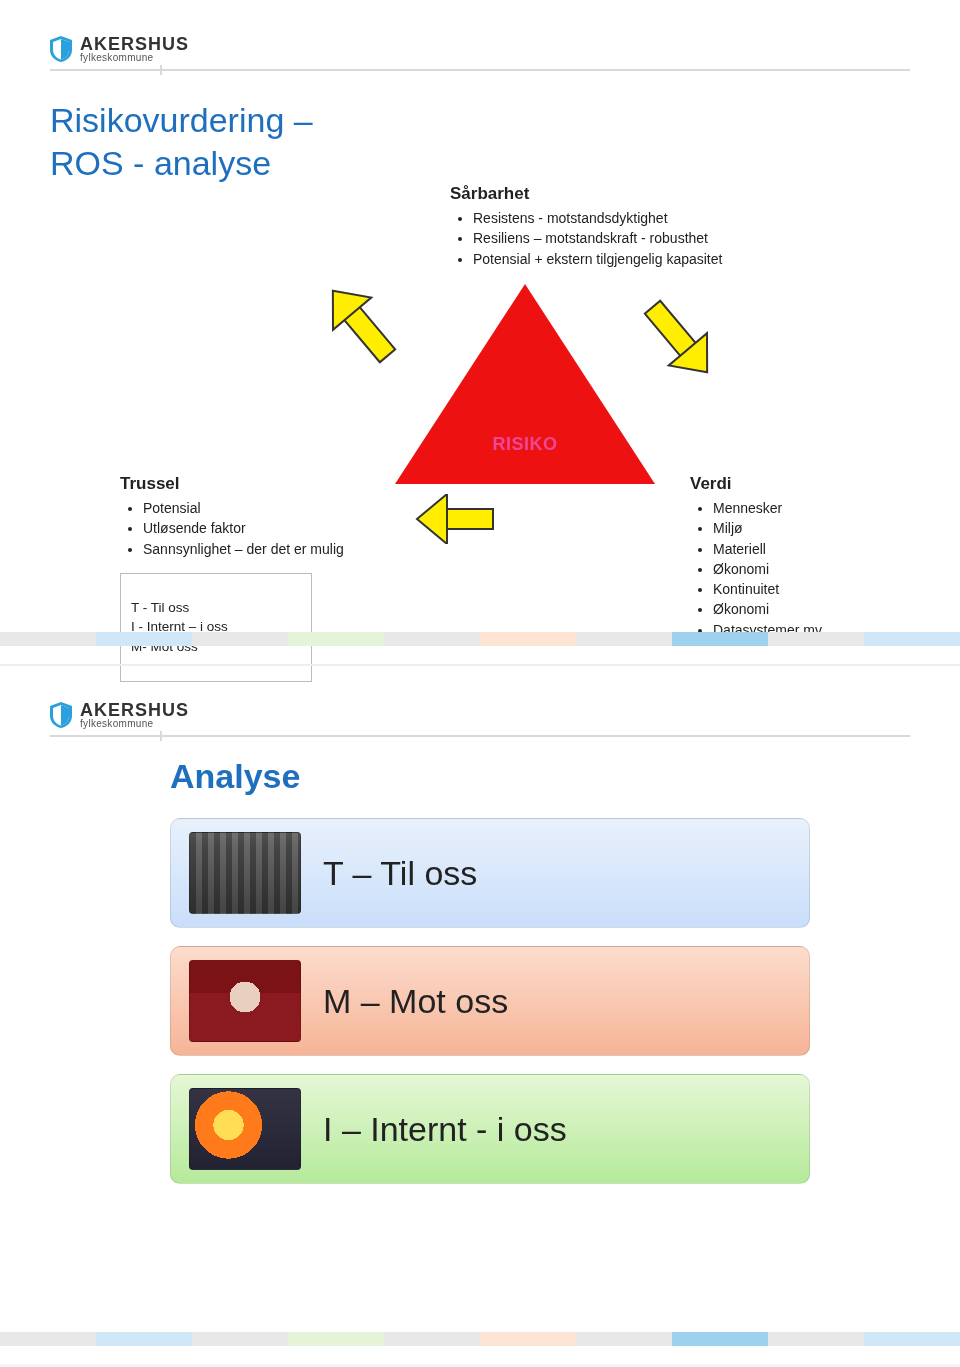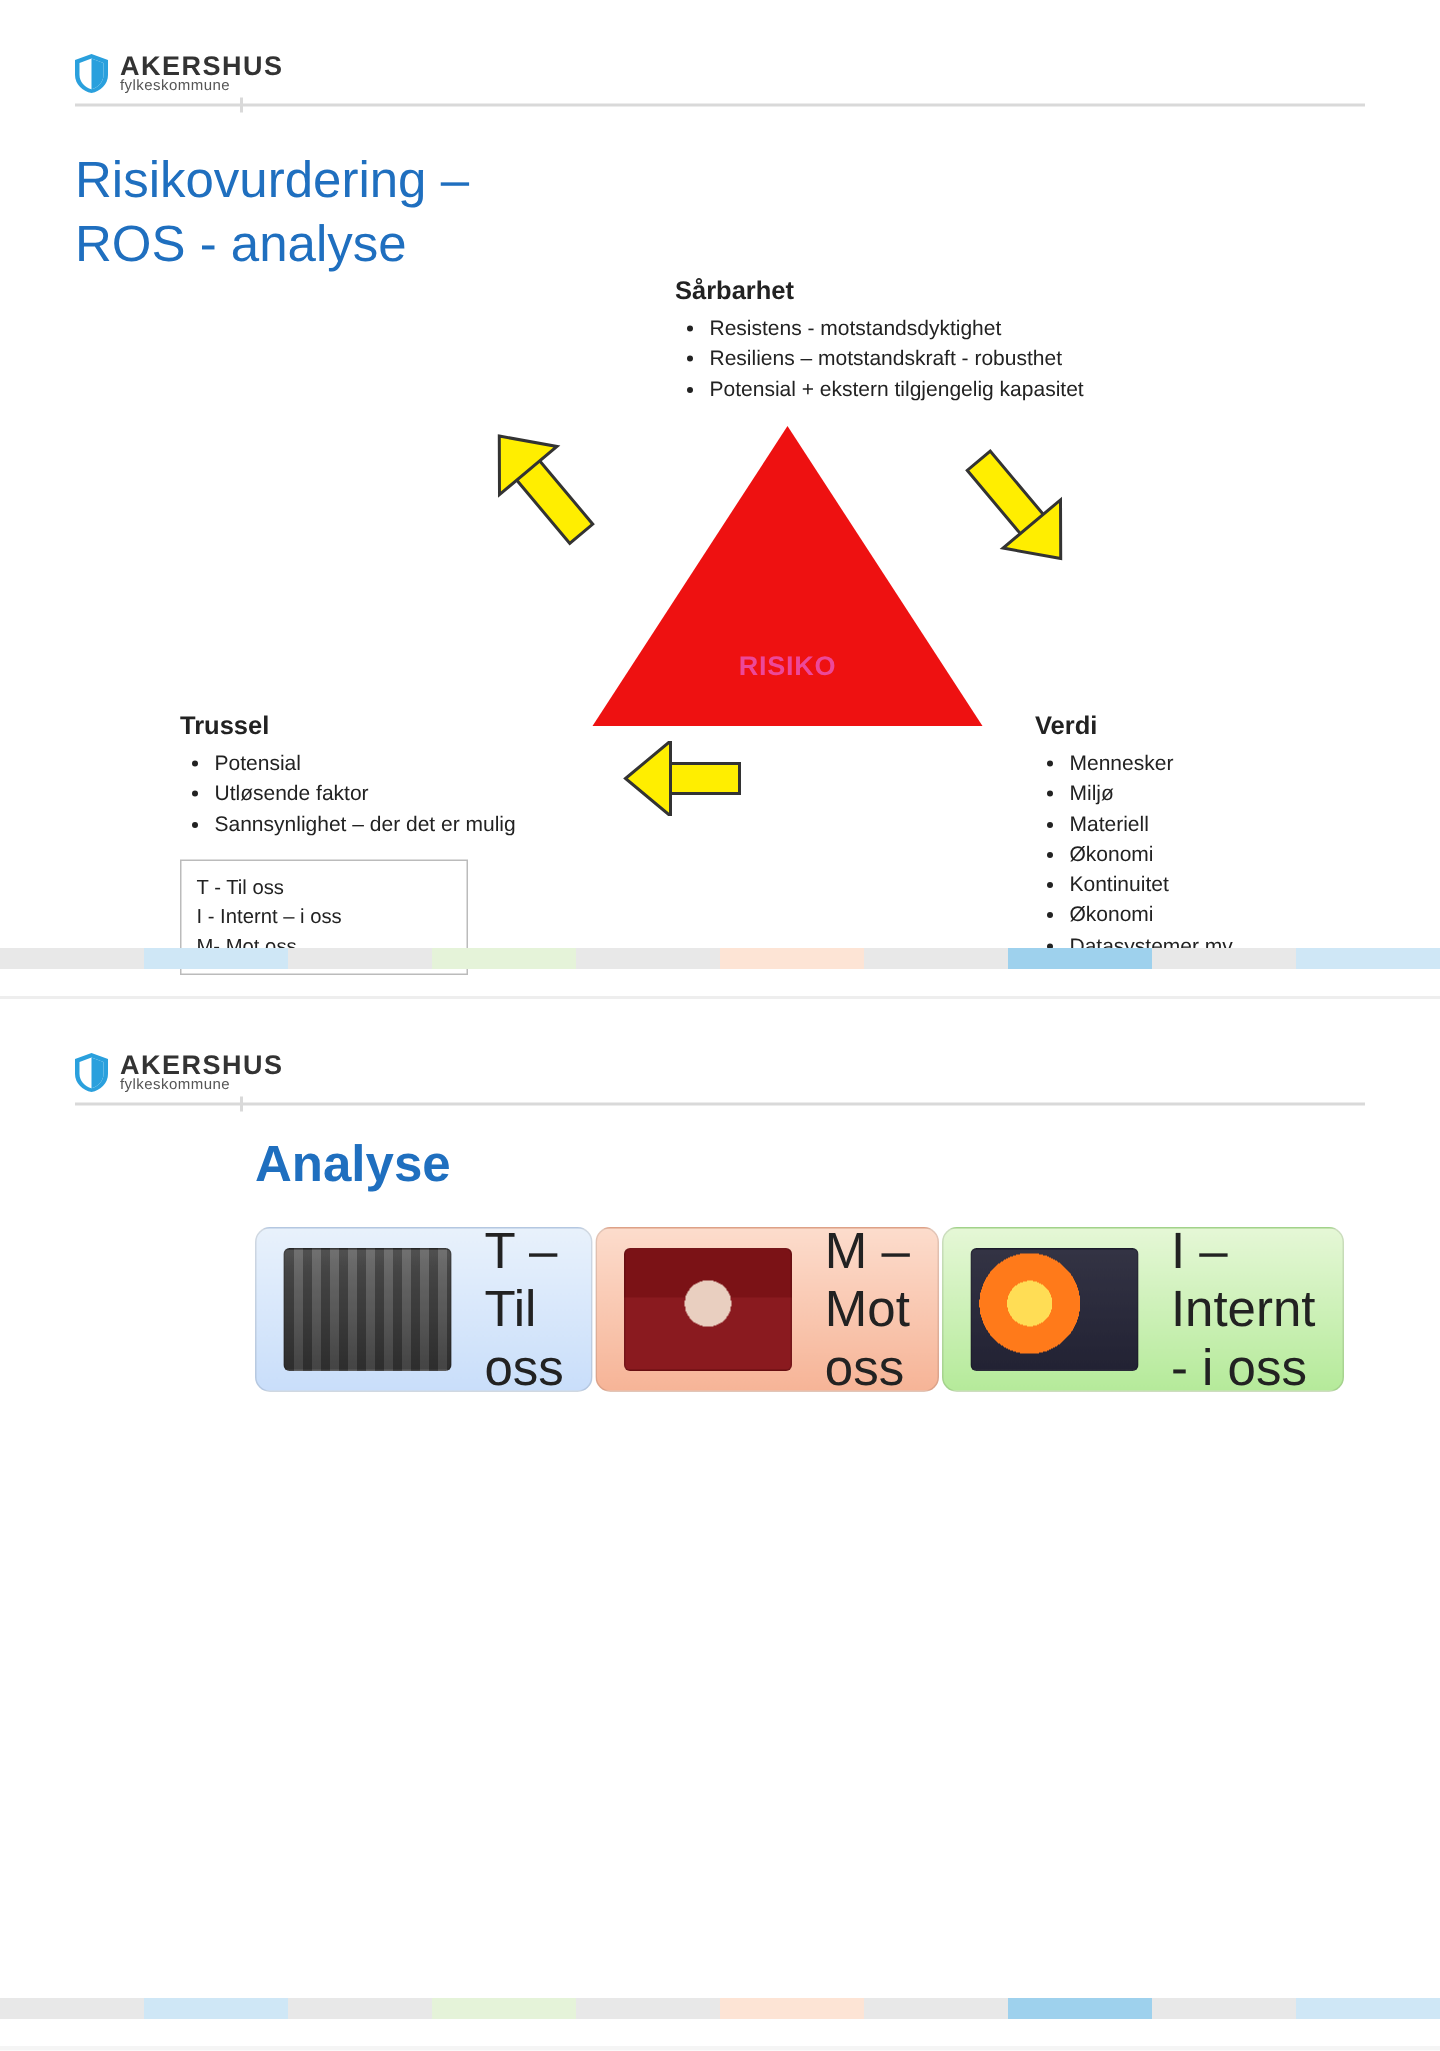--- a/index.html
+++ b/index.html
@@ -22,28 +22,28 @@
   .blk-head{font-weight:bold;font-size:17px;margin:0 0 4px 0}
   .bul{margin:3px;padding-left:20px;font-size:14px;line-height:1.45}
   .bul li{list-style:disc;color:#222}
   .triangle-wrap{position:absolute;left:345px;top:100px;width:260px;height:220px}
   .tri{position:absolute;left:0;top:0;width:0;height:0;border-left:130px solid transparent;border-right:130px solid transparent;border-bottom:200px solid #e11}
   .tri-label{position:absolute;top:150px;left:0;width:260px;text-align:center;color:#ec4899;font-weight:bold;font-size:18px;letter-spacing:.5px}
   .arrow{position:absolute}
   .arrow svg{display:block}
   .trussel{position:absolute;left:70px;top:290px;width:230px}
   .trussel .bul{font-size:14px}
-  .tim-box{border:1.5px solid #bbb;padding:8px 10px;margin-top:14px;font-size:13.5px;line-height:1.45;width:170px}
+  .tim-box{border:1.5px solid #bbb;padding:24px 10px;margin-top:14px;font-size:13.5px;line-height:1.45;width:170px}
   .verdi{position:absolute;left:640px;top:290px;width:250px}
   
   .footbar{position:absolute;left:0;right:0;bottom:18px;height:14px;display:flex}
   .footbar span{flex:1}
   
   .title2{color:#1f6fbf;font-size:34px;margin:20px 0 22px 120px}
-  .rows{margin-left:120px;width:640px;display:flex;gap:2px}
+  .rows{margin-left:120px;width:640px;display:flex;flex-direction:column;gap:18px}
   .row{border-radius:10px;display:flex;align-items:center;height:110px;padding:10px 18px;box-sizing:border-box;border:1px solid rgba(0,0,0,.10)}
   .row-thumb{width:110px;height:80px;border-radius:4px;margin-right:22px;flex-shrink:0;border:1px solid rgba(0,0,0,.15);background:#888;background-size:cover}
   .row-label{font-size:34px;color:#222}
   .row-blue{background:linear-gradient(#e8f1fb,#c9defa);}
   .row-green{background:linear-gradient(#e5f7d6,#b5ea9a);}
   .row-orange{background:linear-gradient(#fcdccc,#f6b497);}
   
   .thumb-traffic{background:
     repeating-linear-gradient(90deg,#444 0 6px,#666 6px 12px),
     linear-gradient(#888,#555);

